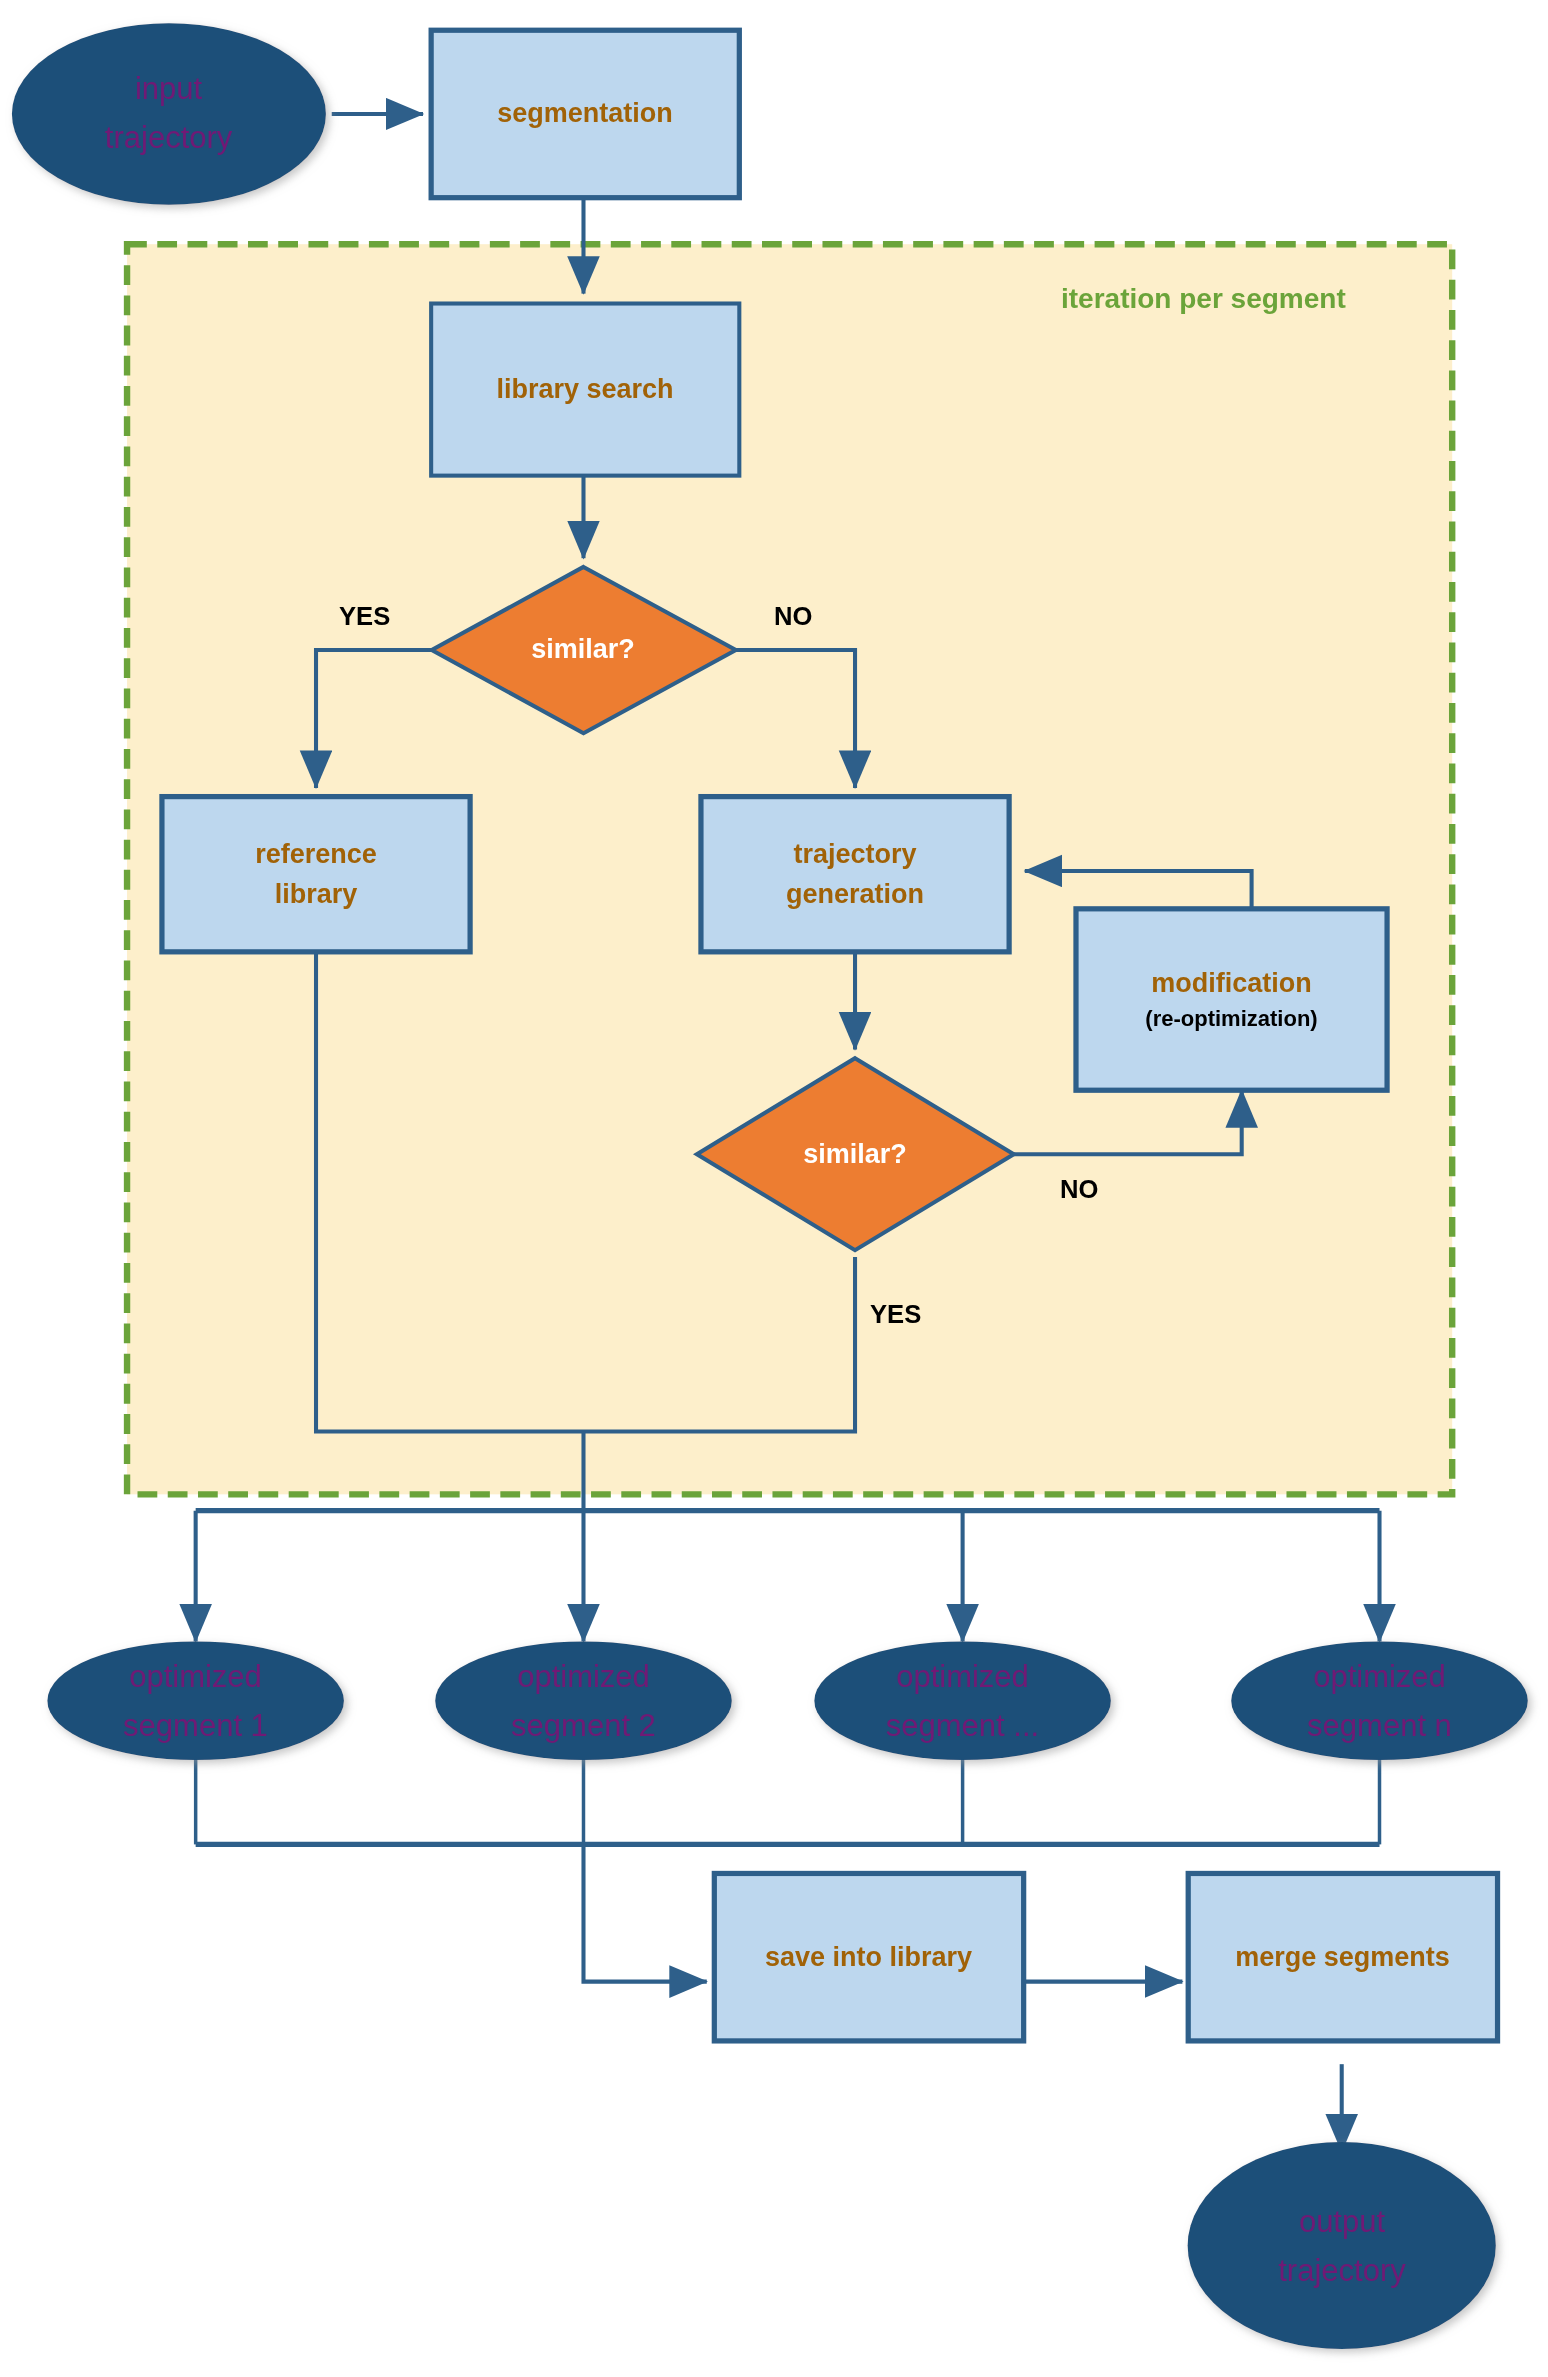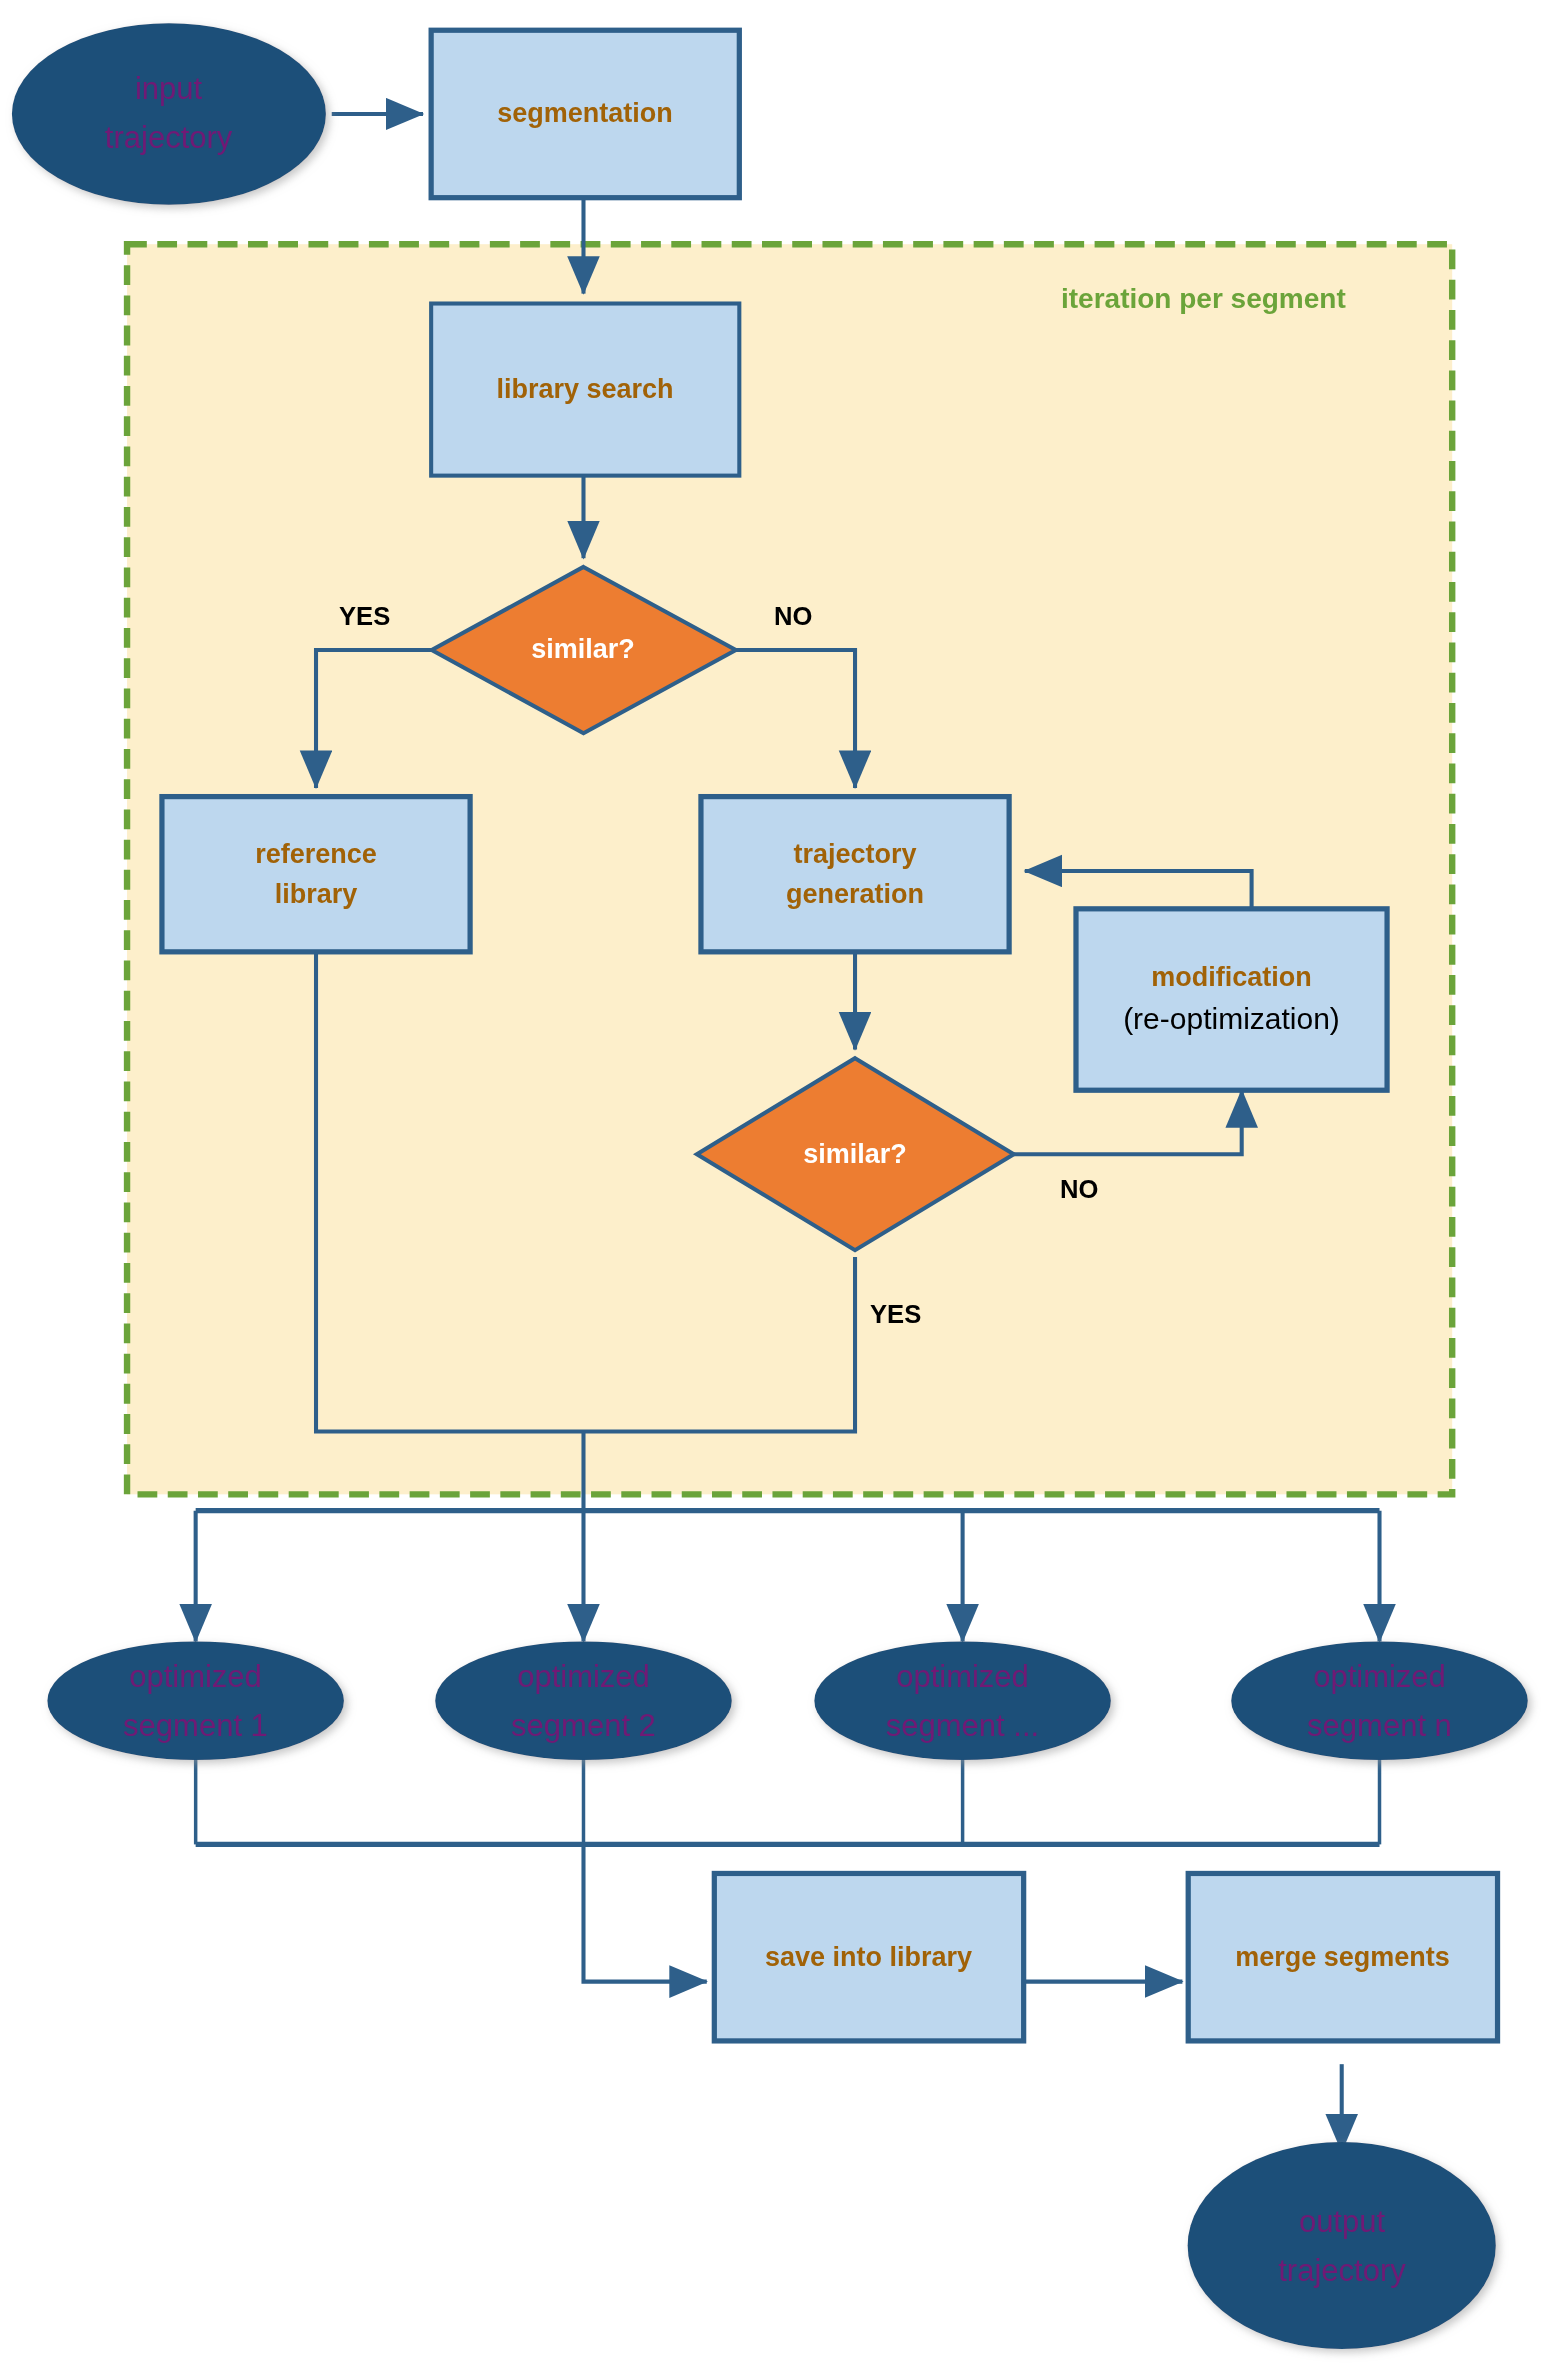--- a/index.html
+++ b/index.html
@@ -5,21 +5,21 @@
   html,body{margin:0;padding:0;background:#ffffff;}
   body{font-family:"Liberation Sans", sans-serif;}
   #stage{position:relative;width:1549px;height:2377px;background:#ffffff;overflow:hidden;}
   #flow-svg{position:absolute;left:0;top:0;width:1549px;height:2377px;}
   .node-label{
     position:absolute;display:flex;flex-direction:column;align-items:center;
     justify-content:center;text-align:center;pointer-events:none;
   }
   .lbl-line{display:block;white-space:nowrap;}
   .proc-text{color:#a16207;font-weight:bold;font-size:27px;line-height:1.45;}
-  .proc-text-sub{color:#000000;font-weight:normal;font-size:30px;line-height:1.45;}
+  .proc-text-sub{color:#000000;font-weight:bold;font-size:22px;line-height:1.45;}
   .term-text{color:#701a75;font-weight:normal;font-size:31px;line-height:1.55;}
   .dec-text{color:#ffffff;font-weight:bold;font-size:27px;line-height:1.3;}
   .edge-text{position:absolute;color:#000000;font-weight:bold;font-size:25.6px;white-space:nowrap;}
   .group-text{position:absolute;color:#6ba43a;font-weight:bold;font-size:28px;white-space:nowrap;}
 </style>
 </head>
 <body>
 
 <div id="stage">
 

